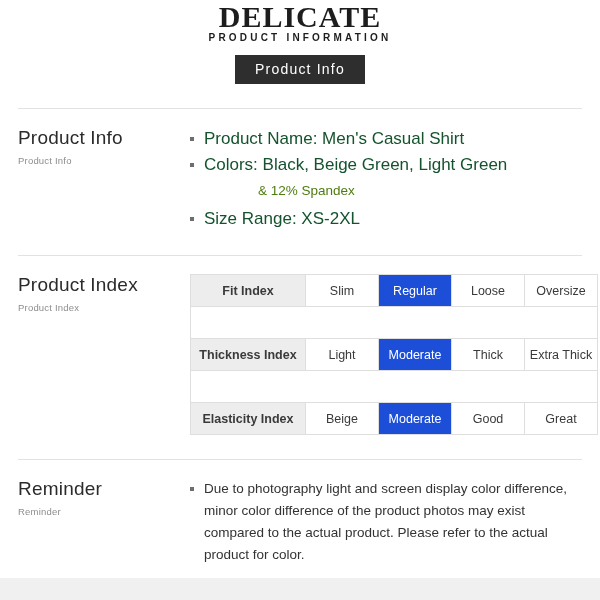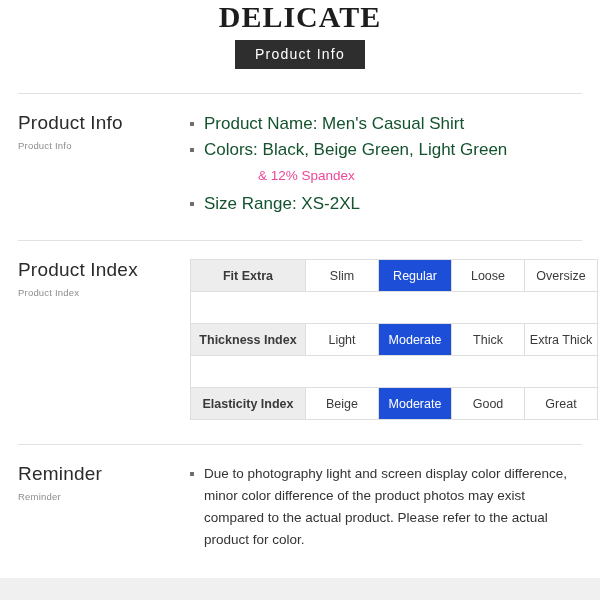--- a/index.html
+++ b/index.html
@@ -107,21 +107,21 @@
     content: "";
     position: absolute;
     left: 0;
     top: 10px;
     width: 4px;
     height: 4px;
     background: #6e6e6e;
   }
   .cont-line {
     font-size: 13.5px;
-    color: #ec4899;
+    color: #4d7c0f;
     line-height: 24px;
     padding-left: 68px;
   }
 
   
   table.index-table {
     border-collapse: collapse;
     width: 385px;
     table-layout: fixed;
   }
@@ -179,20 +179,21 @@
     background: #f0f0f0;
   }
 </style>
 </head>
 <body>
 
 <div class="page">
 
   <div class="masthead">
     <div class="brand">DELICATE</div>
+    <div class="brand-sub">PRODUCT INFORMATION</div>
   </div>
 
   <div class="title-chip-wrap">
     <span class="title-chip">Product Info</span>
   </div>
 
   <div class="rule" style="margin-top:24px;"></div>
 
   <div class="section">
     <div class="sec-left">
@@ -215,21 +216,21 @@
 
   <div class="section">
     <div class="sec-left">
       <div class="sec-title">Product Index</div>
       <div class="sec-subtitle">Product Index</div>
     </div>
     <div class="sec-right">
       <table class="index-table">
         <tbody>
             <tr>
-          <td class="row-head">Fit Extra</td>
+          <td class="row-head">Fit Index</td>
           <td class="opt">Slim</td>
           <td class="opt sel">Regular</td>
           <td class="opt">Loose</td>
           <td class="opt">Oversize</td>
         </tr>
         <tr class="spacer-row">
               <td colspan="5"></td>
             </tr>
         <tr>
           <td class="row-head">Thickness Index</td>

